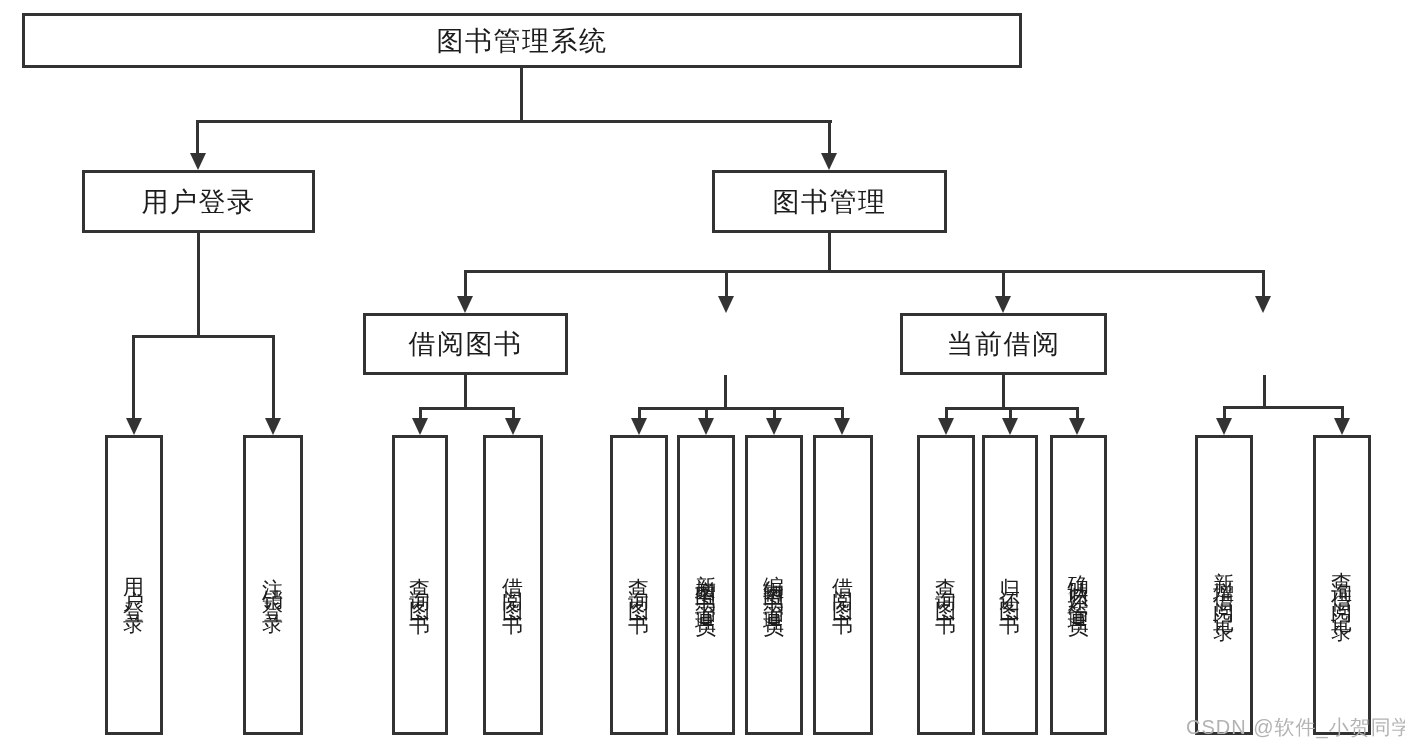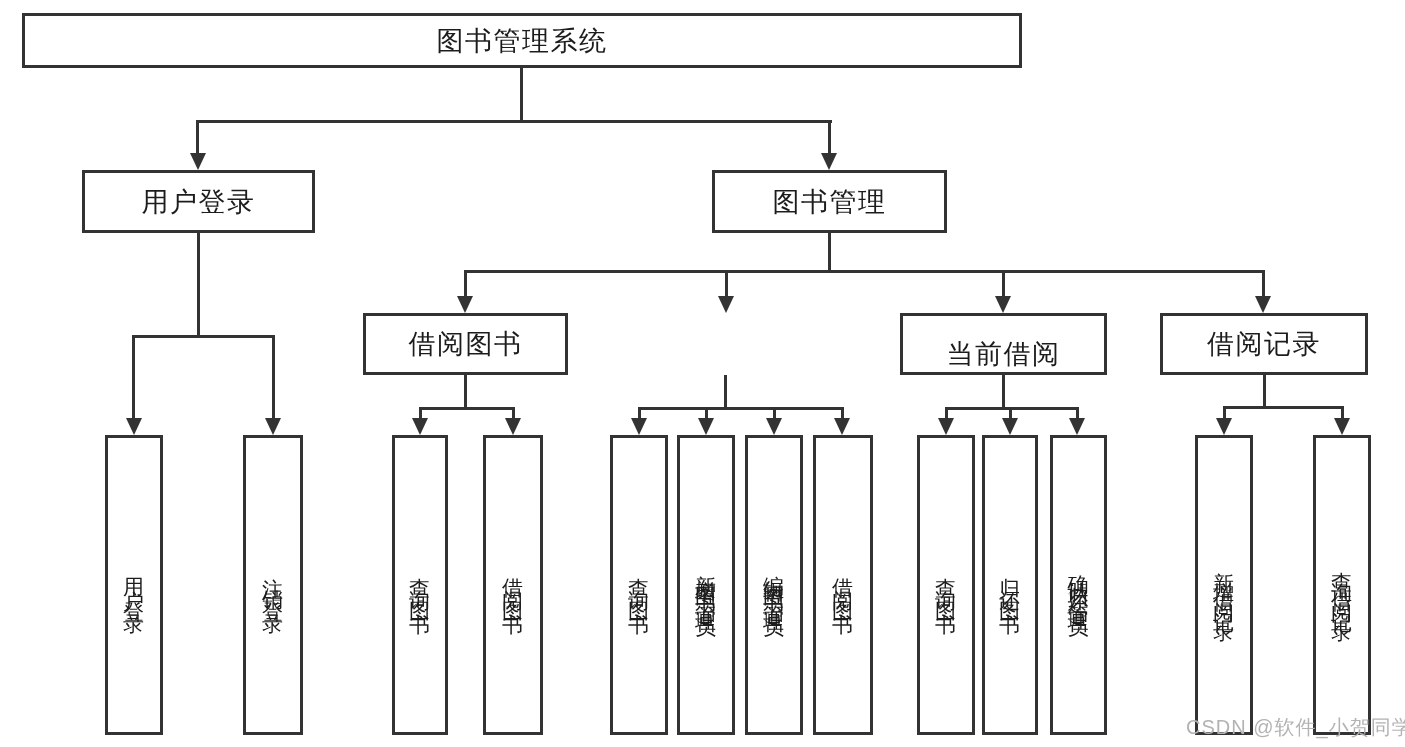--- a/index.html
+++ b/index.html
@@ -95,25 +95,22 @@
   <div class="line" style="left:725px; top:270px; width:3px; height:28px;"></div>
   <div class="arrow" style="left:718px; top:296px;"></div>
   <div class="line" style="left:1002px; top:270px; width:3px; height:28px;"></div>
   <div class="arrow" style="left:995px; top:296px;"></div>
   <div class="line" style="left:1262px; top:270px; width:3px; height:28px;"></div>
   <div class="arrow" style="left:1255px; top:296px;"></div>
 
   <div class="box" style="left:363px; top:313px; width:205px; height:62px;">
     <span class="hlabel">借阅图书</span>
   </div>
-  <div class="box" style="left:900px; top:313px; width:207px; height:62px;align-items:flex-end;">
+  <div class="box" style="left:900px; top:313px; width:207px; height:62px;">
     <span class="hlabel">当前借阅</span>
-  </div>
-  <div class="box" style="left:1160px; top:313px; width:208px; height:62px;">
-    <span class="hlabel">借阅记录</span>
   </div>
 
   <div class="line" style="left:464px; top:375px; width:3px; height:32px;"></div>
   <div class="line" style="left:419px; top:407px; width:96px; height:3px;"></div>
   <div class="line" style="left:419px; top:407px; width:3px; height:13px;"></div>
   <div class="arrow" style="left:412px; top:418px;"></div>
   <div class="line" style="left:512px; top:407px; width:3px; height:13px;"></div>
   <div class="arrow" style="left:505px; top:418px;"></div>
 
   <div class="line" style="left:724px; top:375px; width:3px; height:32px;"></div>

